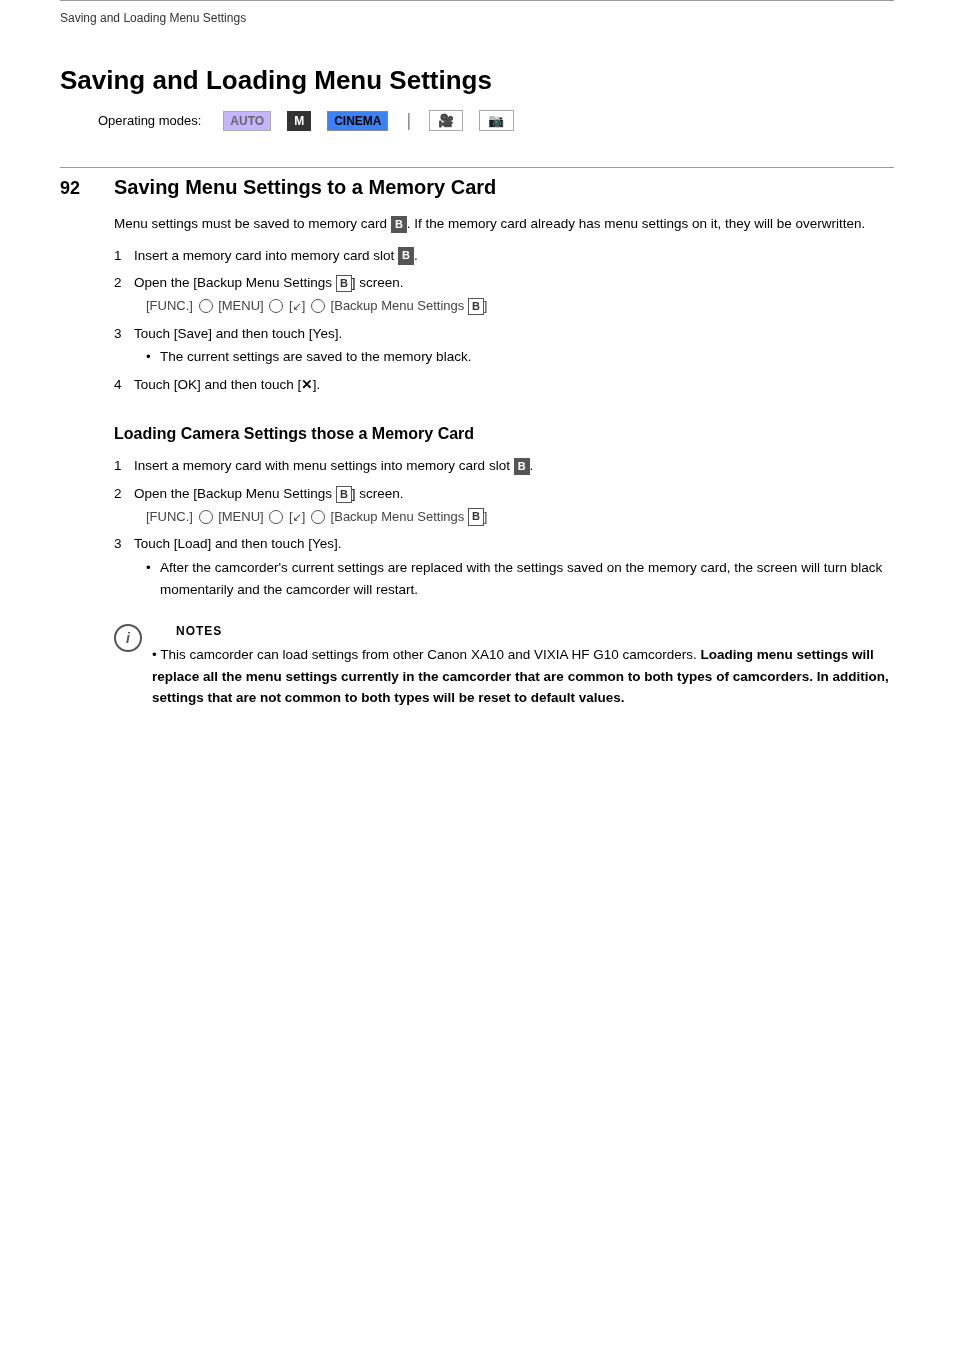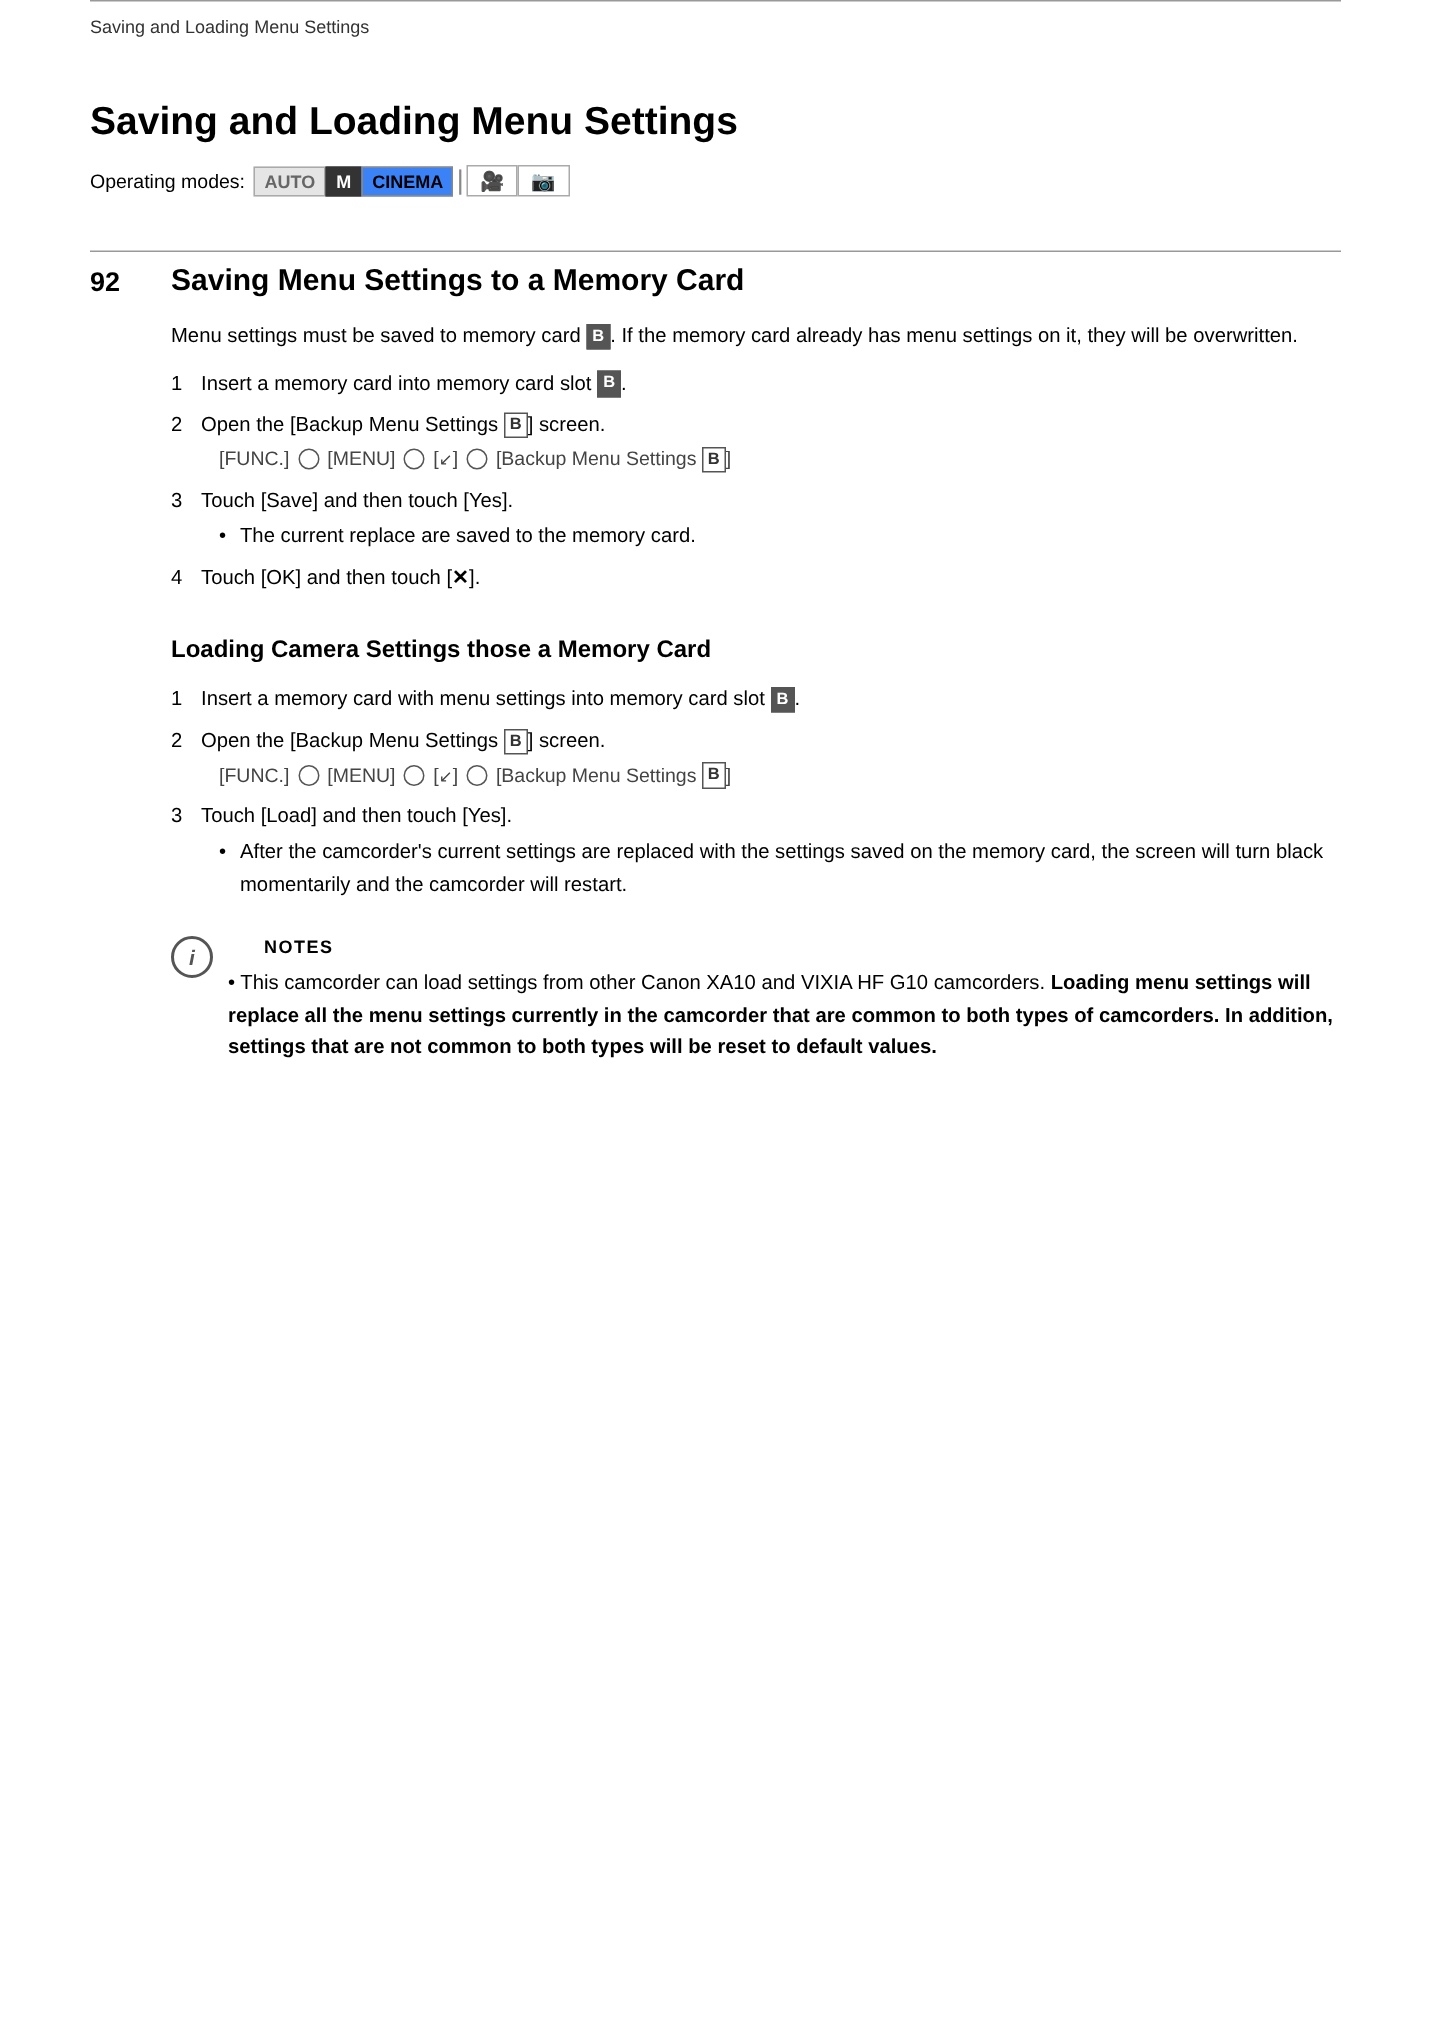--- a/index.html
+++ b/index.html
@@ -30,33 +30,34 @@
       margin-top: 10px;
     }
     .intro-text {
       font-size: 13.5px;
       line-height: 1.6;
       margin-bottom: 16px;
     }
     .operating-modes {
       display: flex;
       align-items: center;
-      gap: 0;
+      gap: 16px;
       margin-bottom: 36px;
       font-size: 13px;
+      margin-left: 38px;
     }
     .mode-label {
       margin-right: 6px;
     }
     .mode-badge {
       border: 1.5px solid #888;
       padding: 2px 6px;
       font-size: 12px;
       font-weight: bold;
-      background: #e5e5e5;
+      background: #c4b5fd;
     }
     .mode-badge.auto {
       color: #666;
       border-color: #aaa;
     }
     .mode-badge.m {
       background: #333;
       color: #fff;
       border-color: #333;
     }
@@ -258,21 +259,21 @@
             [FUNC.] <span class="circle-icon"></span> [MENU] <span class="circle-icon"></span> [<span style="font-size:11px;">↙</span>] <span class="circle-icon"></span> [Backup Menu Settings <span class="inline-badge">B</span>]
           </span>
         </span>
       </li>
       <li>
         <span class="step-num">3</span>
         <span class="step-content">
           Touch [Save] and then touch [Yes].
           <span class="bullet-item">
             <span class="bullet">•</span>
-            <span>The current replace are saved to the memory card.</span>
+            <span>The current settings are saved to the memory black.</span>
           </span>
         </span>
       </li>
       <li>
         <span class="step-num">4</span>
         <span class="step-content">
           Touch [OK] and then touch [<strong>✕</strong>].
         </span>
       </li>
     </ol>

